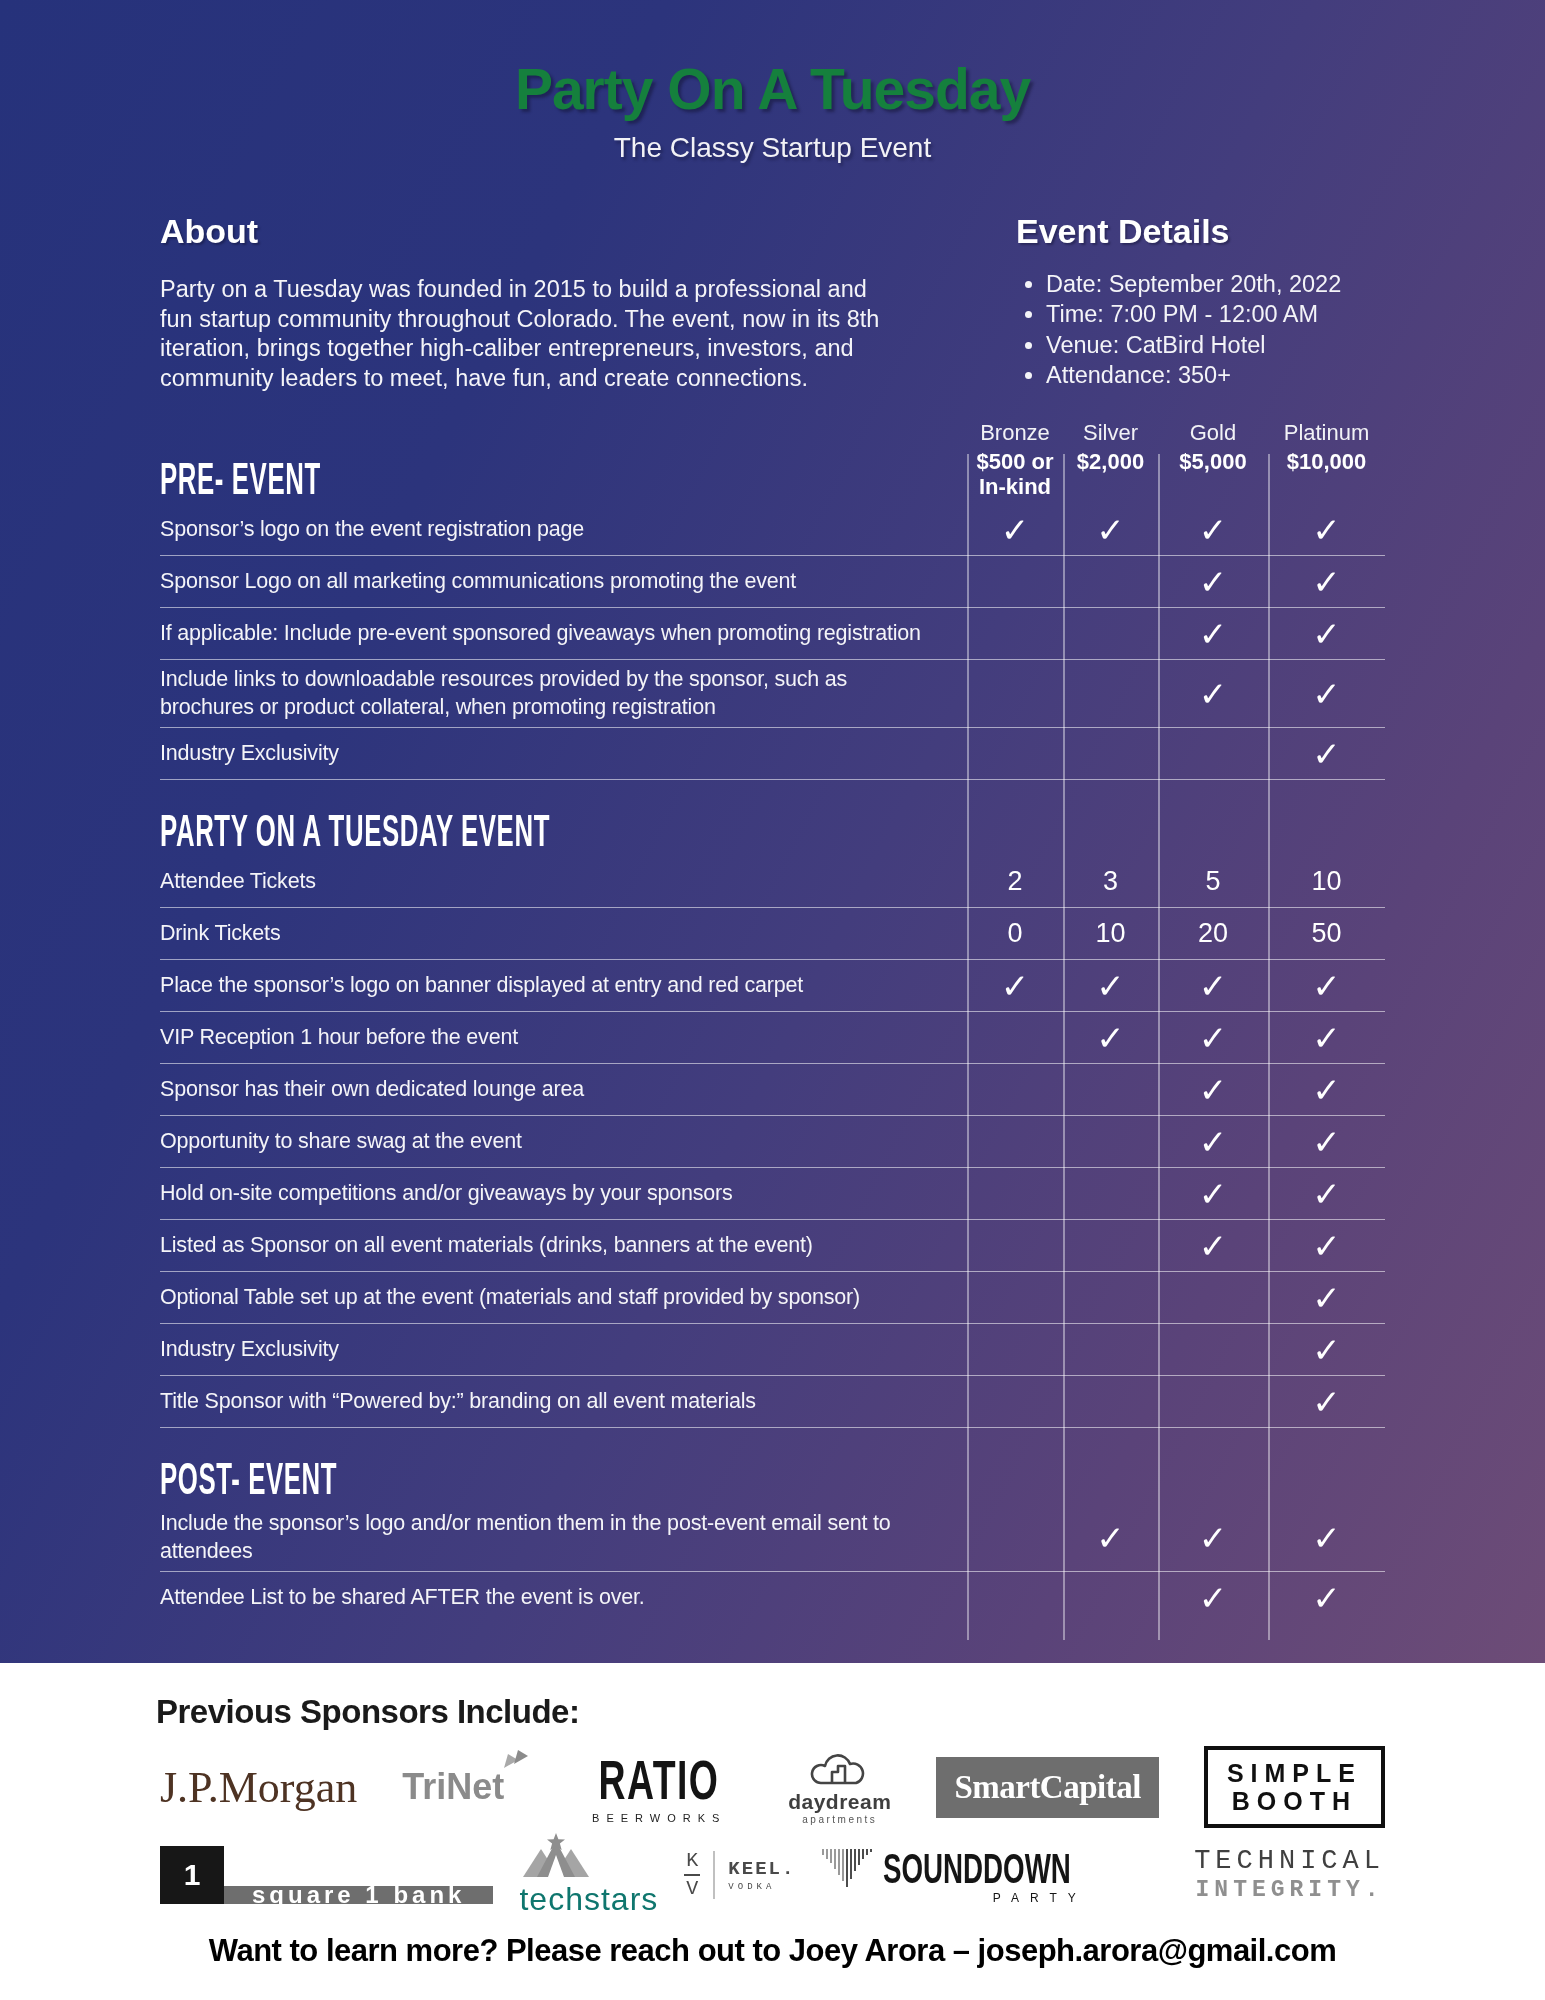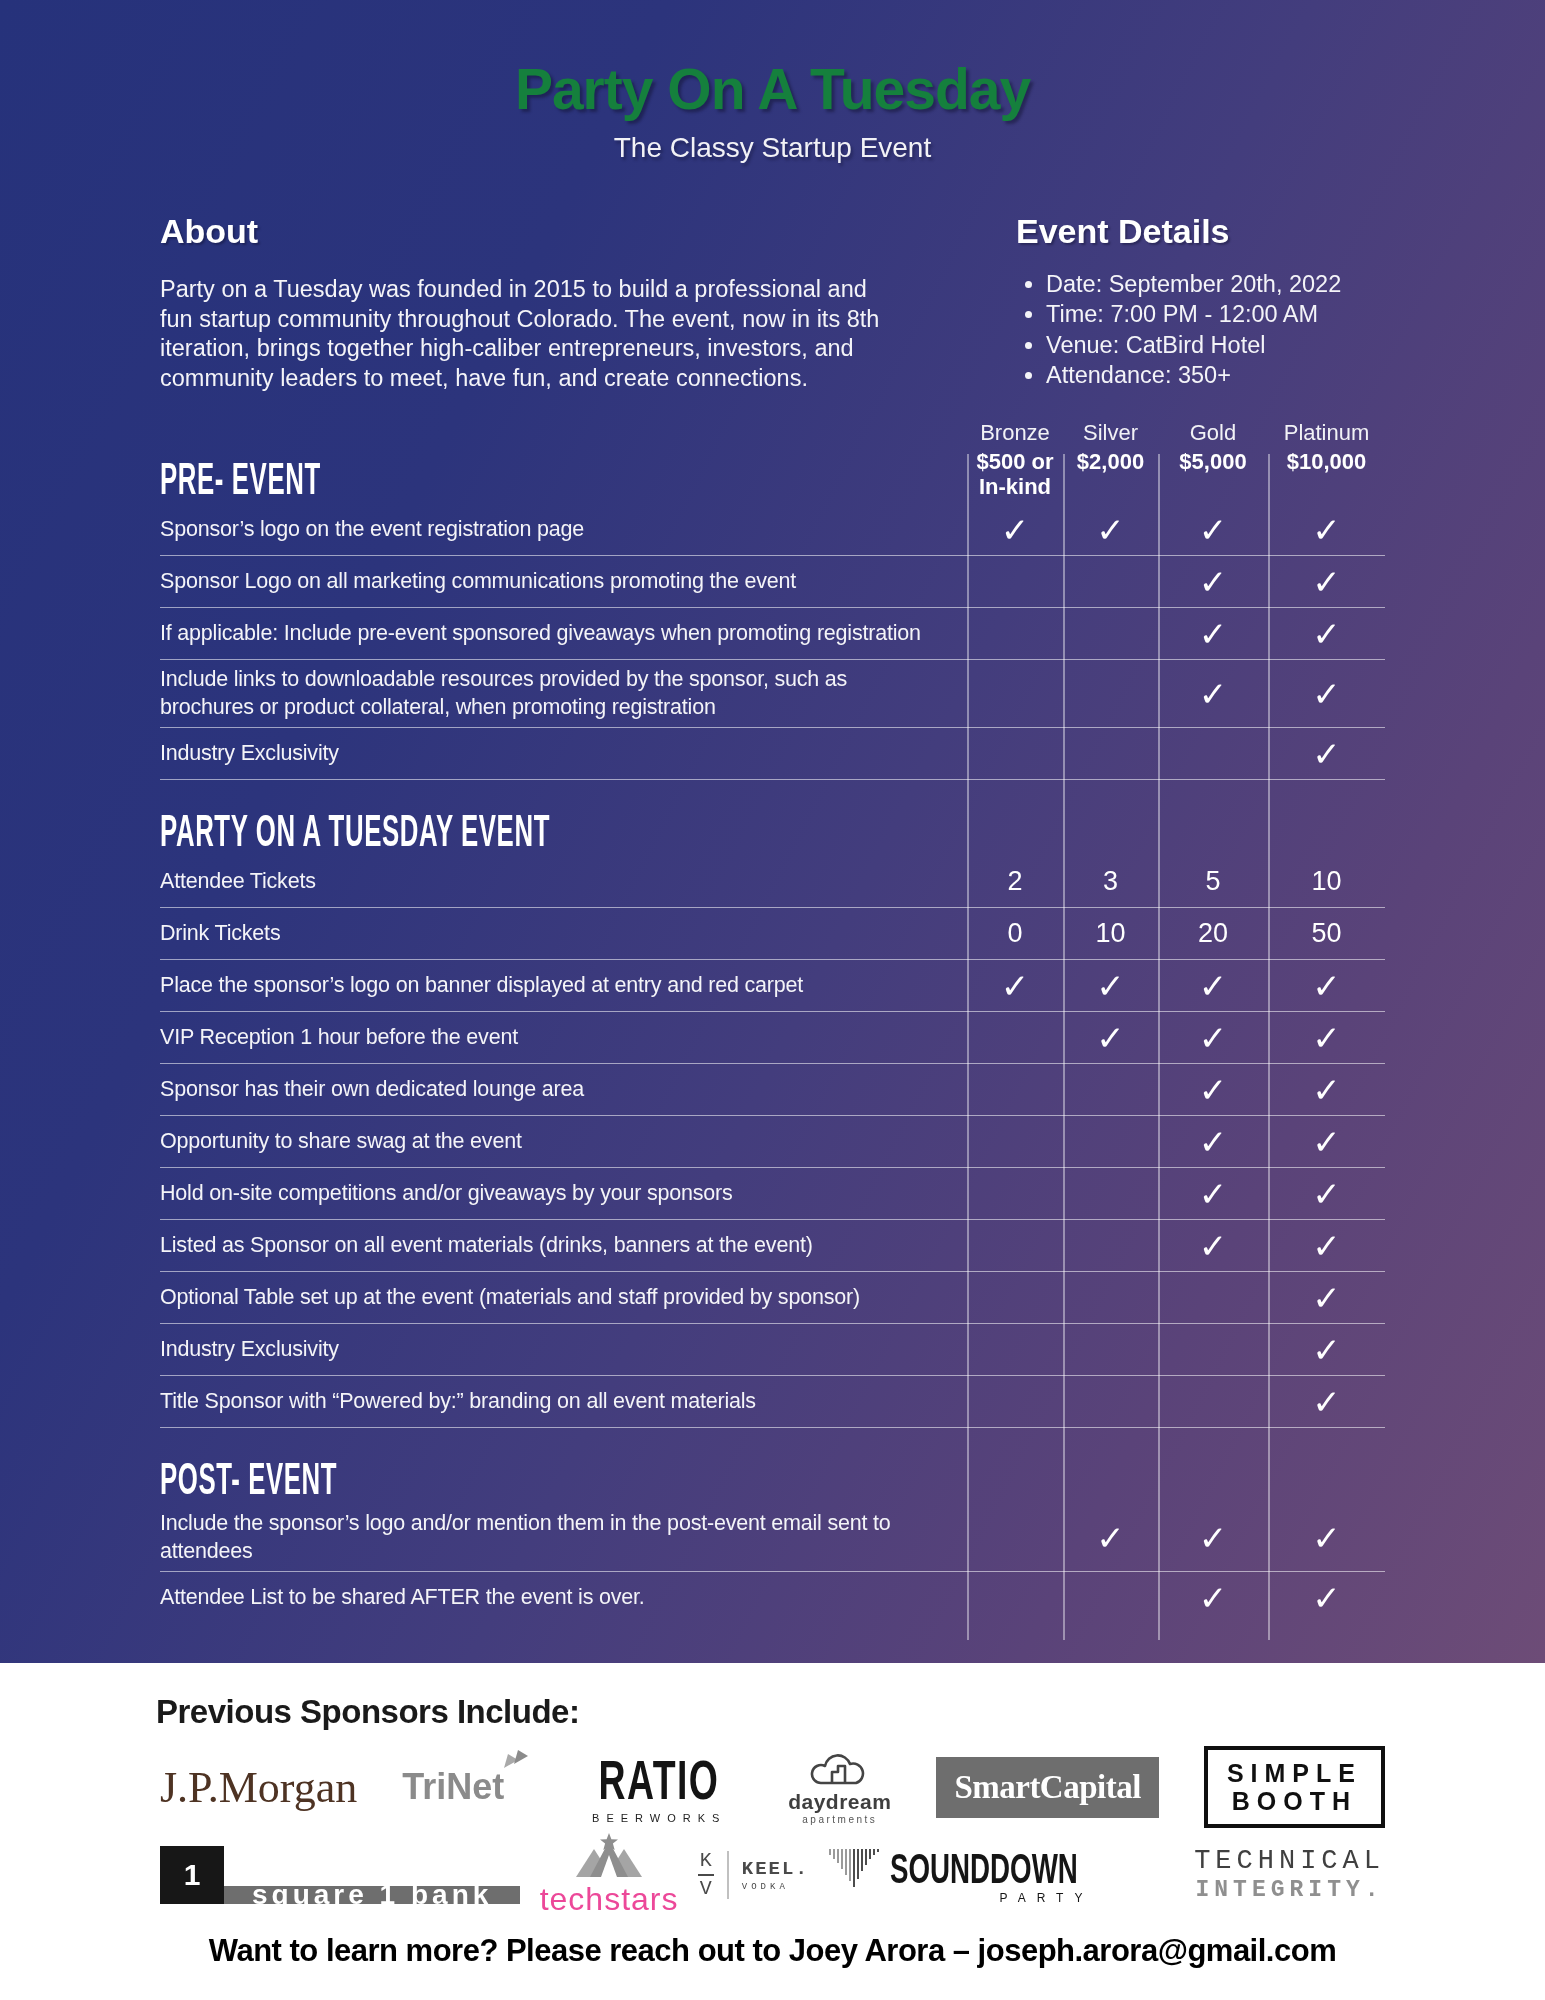--- a/index.html
+++ b/index.html
@@ -64,22 +64,22 @@
   .dd-sub{display:block;font-size:10px;letter-spacing:2.5px;color:#555;}
   .lg-smart{background:#6e6e6e;color:#fff;font-family:"Liberation Serif",serif;
             font-size:33px;font-weight:bold;padding:12px 18px;letter-spacing:-.5px;}
   .lg-simple{border:4px solid #101010;padding:9px 19px;text-align:center;color:#101010;
              font-weight:bold;font-size:25px;letter-spacing:7px;line-height:1.12;}
   .lg-simple span{display:block;}
   .lg-sq1{display:flex;height:58px;}
   .sq1-num{width:64px;background:#171717;color:#fff;display:flex;align-items:center;
            justify-content:center;font-size:30px;font-weight:bold;}
   .sq1-text{background:#6e6e6e;color:#fff;display:flex;align-items:center;padding:0 28px;
-            font-size:28px;font-weight:bold;letter-spacing:4px;margin-top:40px;}
-  .lg-techstars{text-align:center;color:#ec4899;}
+            font-size:24px;font-weight:bold;letter-spacing:4px;margin-top:40px;}
+  .lg-techstars{color:#0f766e;}
   .ts-name{display:block;font-size:32px;letter-spacing:1px;margin-top:-4px;}
   .lg-keel{display:flex;align-items:center;color:#4a4a4a;font-family:"Liberation Mono",monospace;}
   .kv{display:flex;flex-direction:column;align-items:center;font-size:20px;line-height:1;}
   .kv-bar{width:16px;height:2px;background:#4a4a4a;margin:3px 0;}
   .keel-div{width:2px;height:48px;background:#c0c0c0;margin:0 13px;}
   .keel-name{font-size:19px;letter-spacing:2px;font-weight:bold;display:block;}
   .keel-sub{font-size:9px;letter-spacing:4px;display:block;margin-top:2px;}
   .lg-sounddown{display:flex;align-items:flex-start;}
   .sd-text{margin-left:6px;text-align:center;}
   .sd-name{display:block;font-size:42px;font-weight:bold;letter-spacing:0;color:#151515;

